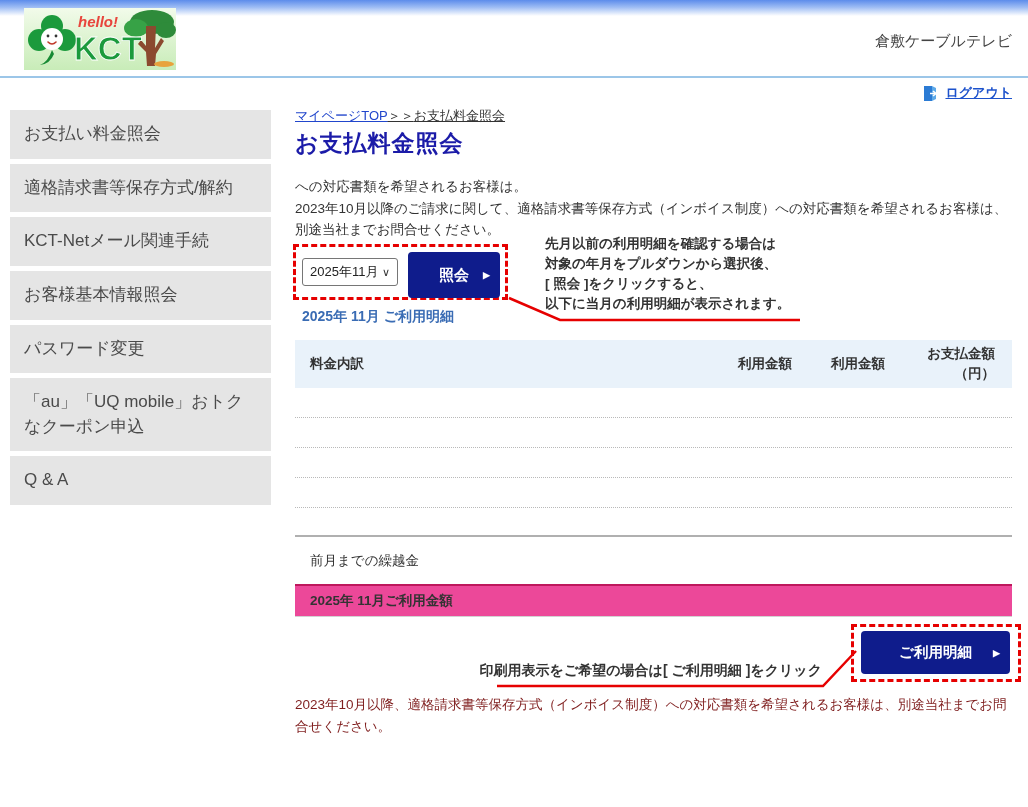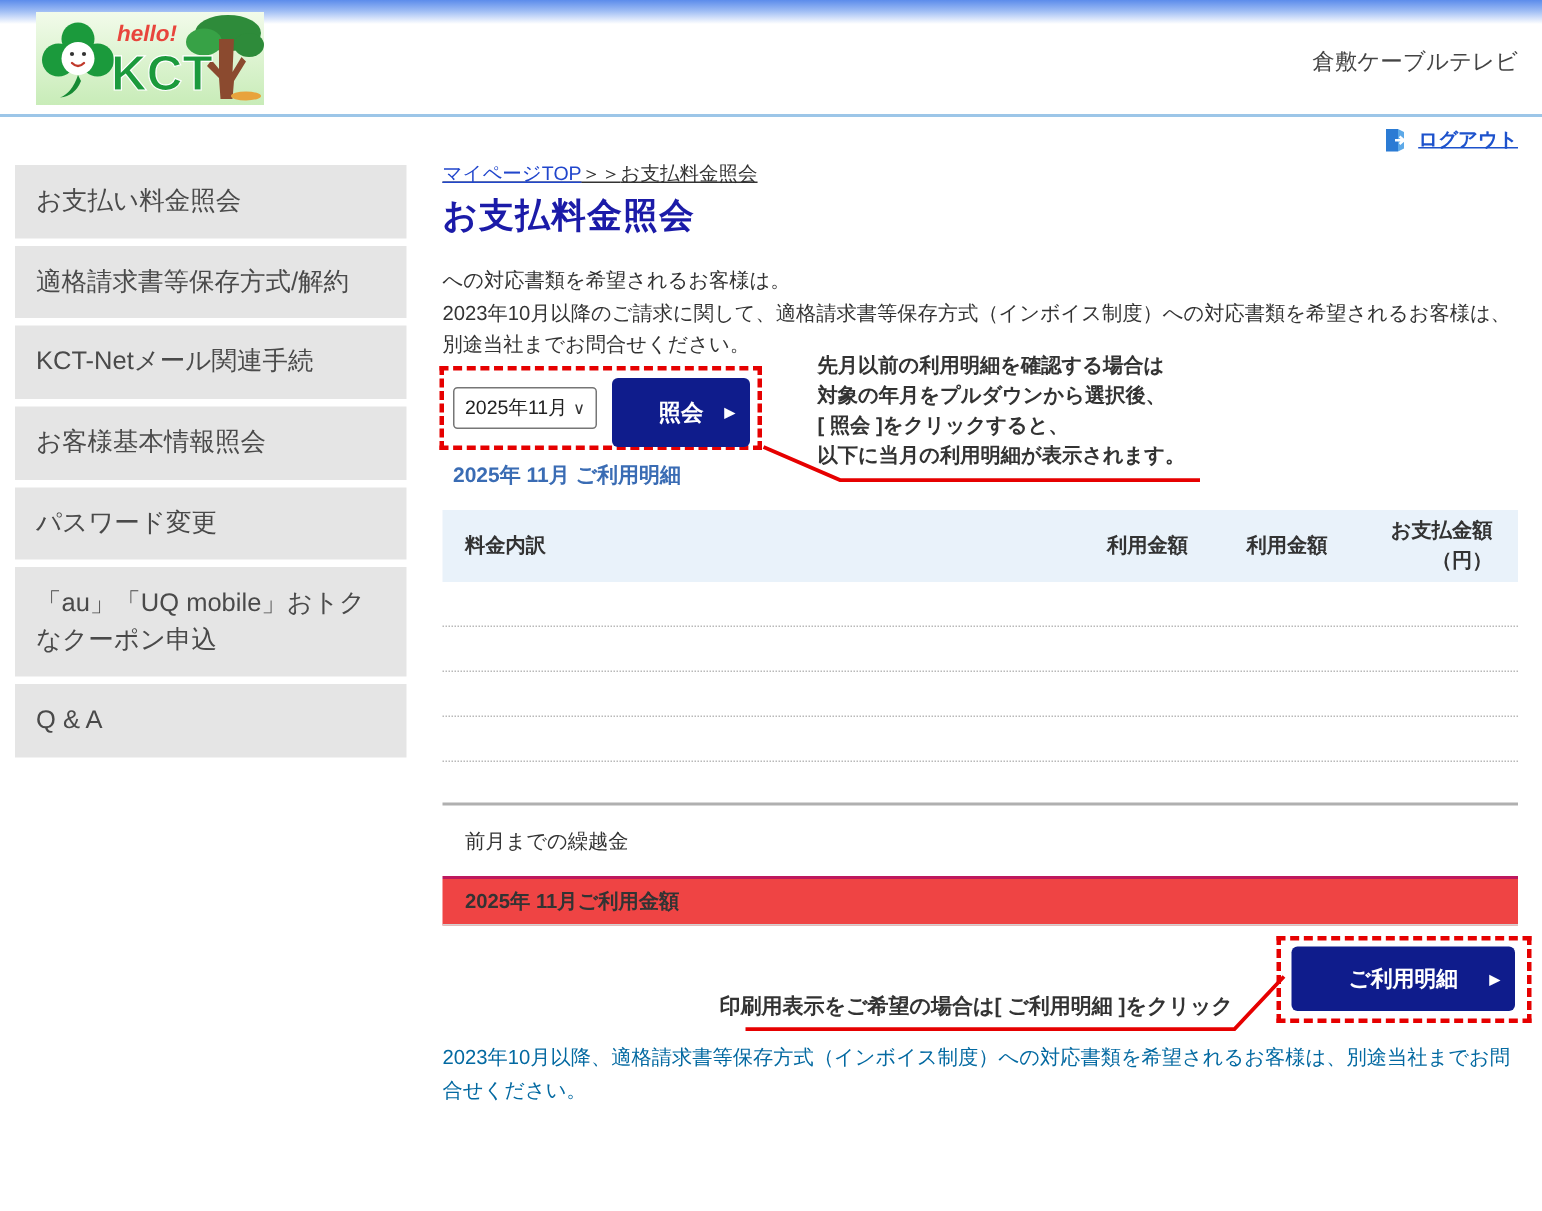--- a/index.html
+++ b/index.html
@@ -49,28 +49,28 @@
   .fee-table-header .c3 { width:93px; text-align:right; }
   .fee-table-header .c4 { width:127px; text-align:right; padding-right:17px; line-height:1.5; }
 
   .fee-rows { position:absolute; left:295px; top:388px; width:717px; }
   .fee-row { height:30px; border-bottom:1px dotted #b9b9b9; }
   .fee-row.last { height:29px; border-bottom:2px solid #b0b0b0; }
 
   .carryover-row { position:absolute; left:295px; top:537px; width:717px; height:49px;
                    border-bottom:2px solid #be185d; display:flex; align-items:center;
                    padding-left:15px; font-size:13.5px; color:#333; }
-  .usage-row { position:absolute; left:295px; top:586px; width:717px; height:31px; background:#ef4444;
+  .usage-row { position:absolute; left:295px; top:586px; width:717px; height:31px; background:#ec4899;
                border-bottom:1px solid #d2d2d2; display:flex; align-items:center; padding-left:15px;
                font-size:13.5px; font-weight:700; color:#333; }
 
   .dashed-box-2 { position:absolute; left:851px; top:624px; width:170px; height:58px; border:3px dashed #e60000; }
   .callout-2 { position:absolute; left:440px; top:662px; width:382px; text-align:right;
                font-size:14px; font-weight:700; color:#333; }
-  .footer-note { position:absolute; left:295px; top:694px; width:720px; font-size:13.5px; line-height:1.6; color:#0369a1; }
+  .footer-note { position:absolute; left:295px; top:694px; width:720px; font-size:13.5px; line-height:1.6; color:#7f1d1d; }
 
   .connector-overlay { position:absolute; left:0; top:0; width:1028px; height:807px; pointer-events:none; }
 </style>
 </head>
 <body>
 
 <div class="page">
 
   <div class="topbar"></div>
 

